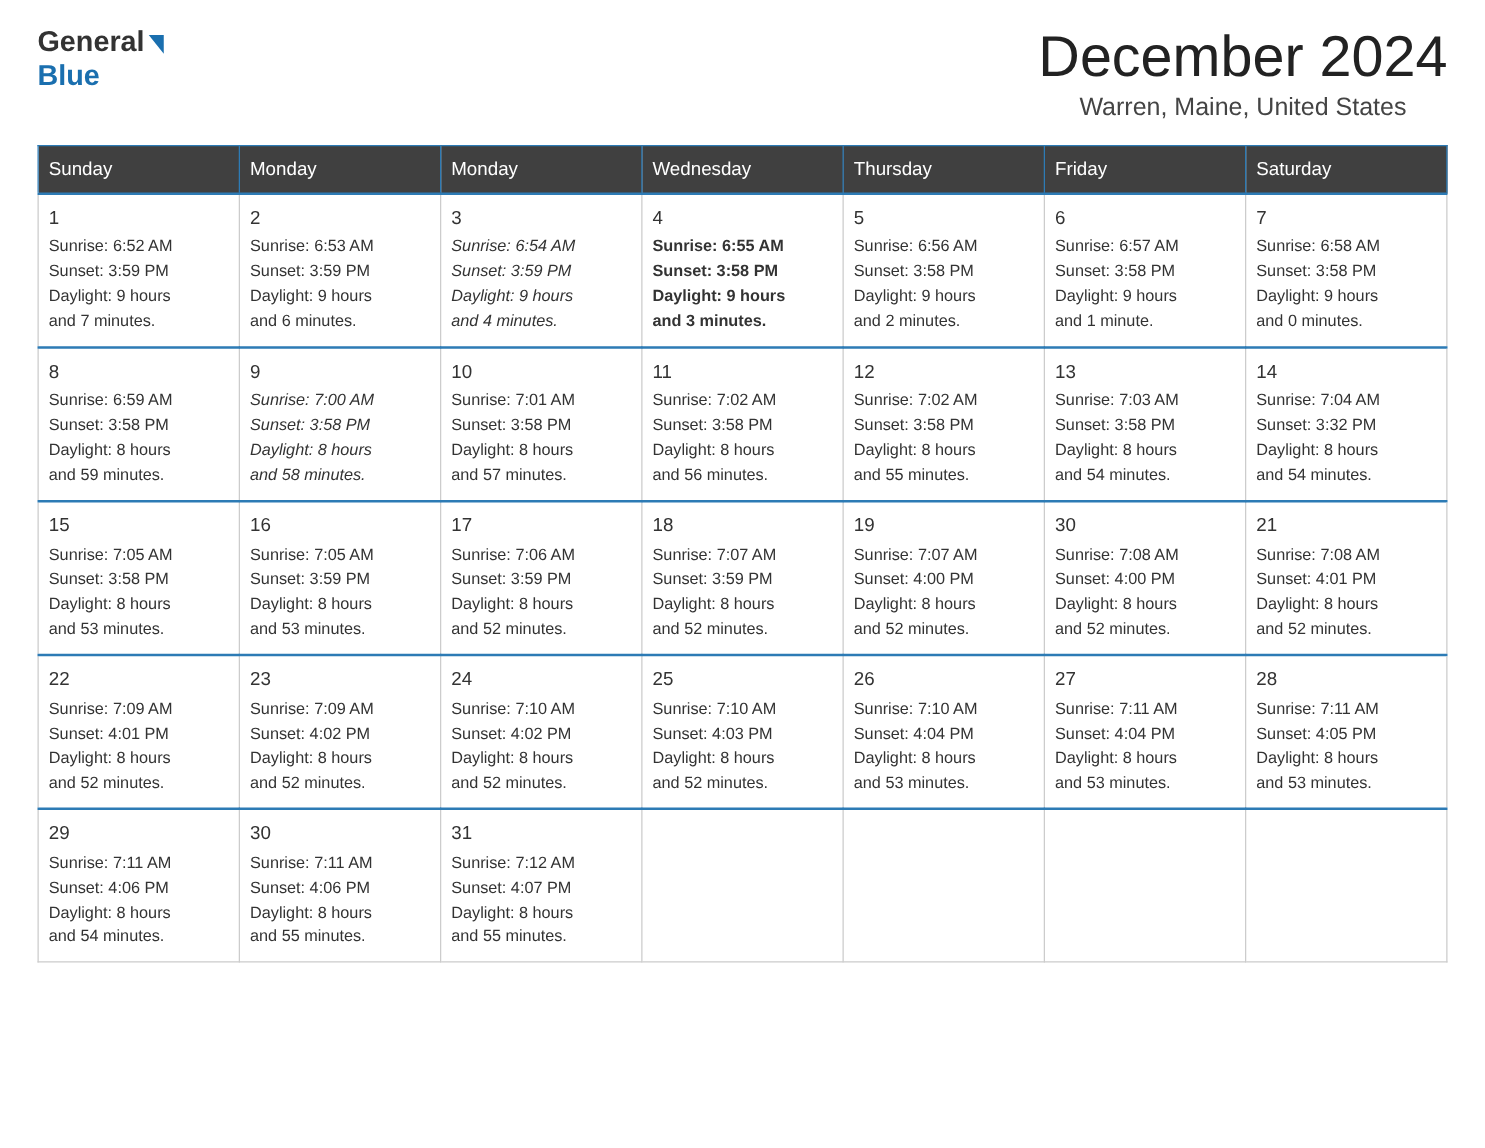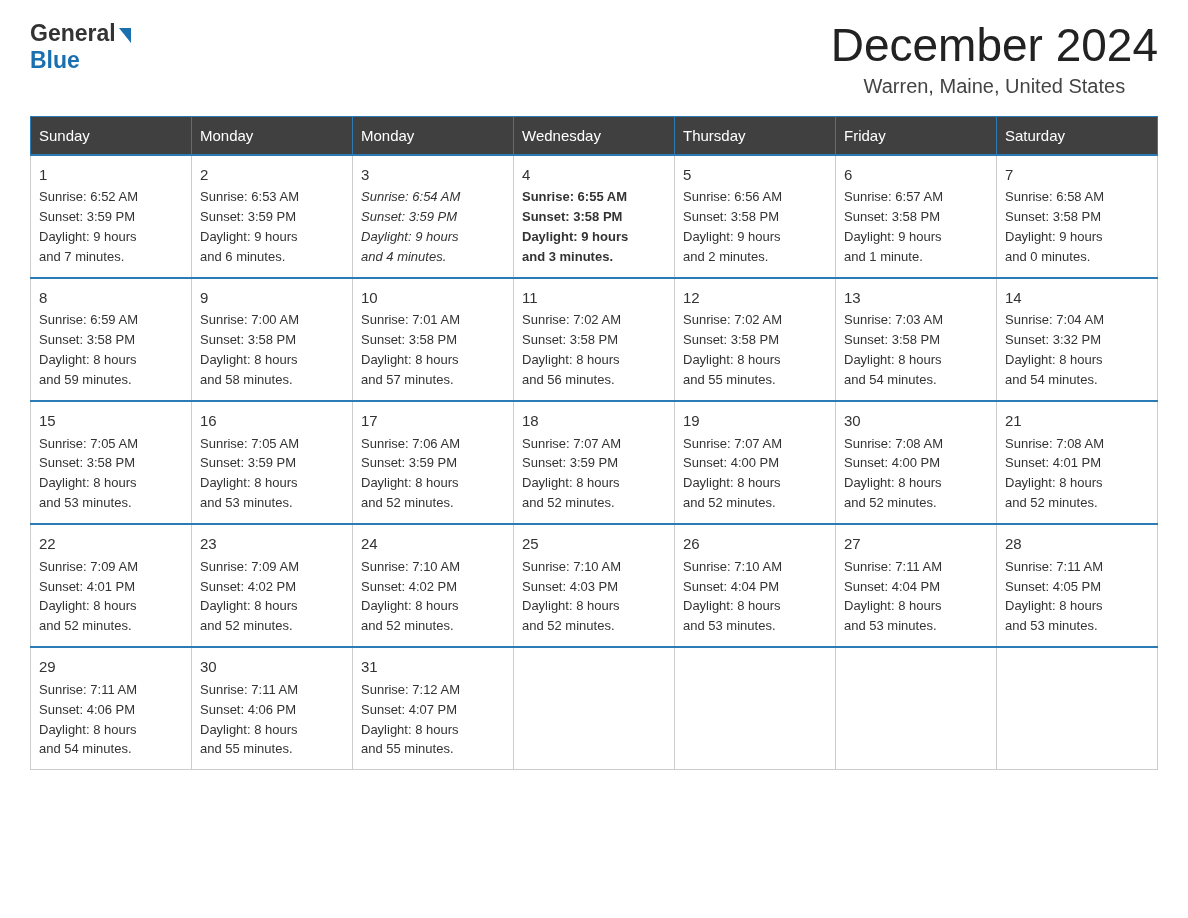--- a/index.html
+++ b/index.html
@@ -140,21 +140,21 @@
         <td><span class="day-number">7</span><span class="day-info" style="white-space: pre-line;">Sunrise: 6:58 AM
 Sunset: 3:58 PM
 Daylight: 9 hours
 and 0 minutes.</span></td>
       </tr>
       <tr>
         <td><span class="day-number">8</span><span class="day-info" style="white-space: pre-line;">Sunrise: 6:59 AM
 Sunset: 3:58 PM
 Daylight: 8 hours
 and 59 minutes.</span></td>
-        <td><span class="day-number">9</span><span class="day-info" style="white-space: pre-line;">Sunrise: 7:00 AM
+        <td><span class="day-number">9</span><span class="day-info" style="white-space: pre-line; font-style: italic;">Sunrise: 7:00 AM
 Sunset: 3:58 PM
 Daylight: 8 hours
 and 58 minutes.</span></td>
         <td><span class="day-number">10</span><span class="day-info" style="white-space: pre-line;">Sunrise: 7:01 AM
 Sunset: 3:58 PM
 Daylight: 8 hours
 and 57 minutes.</span></td>
         <td><span class="day-number">11</span><span class="day-info" style="white-space: pre-line;">Sunrise: 7:02 AM
 Sunset: 3:58 PM
 Daylight: 8 hours

